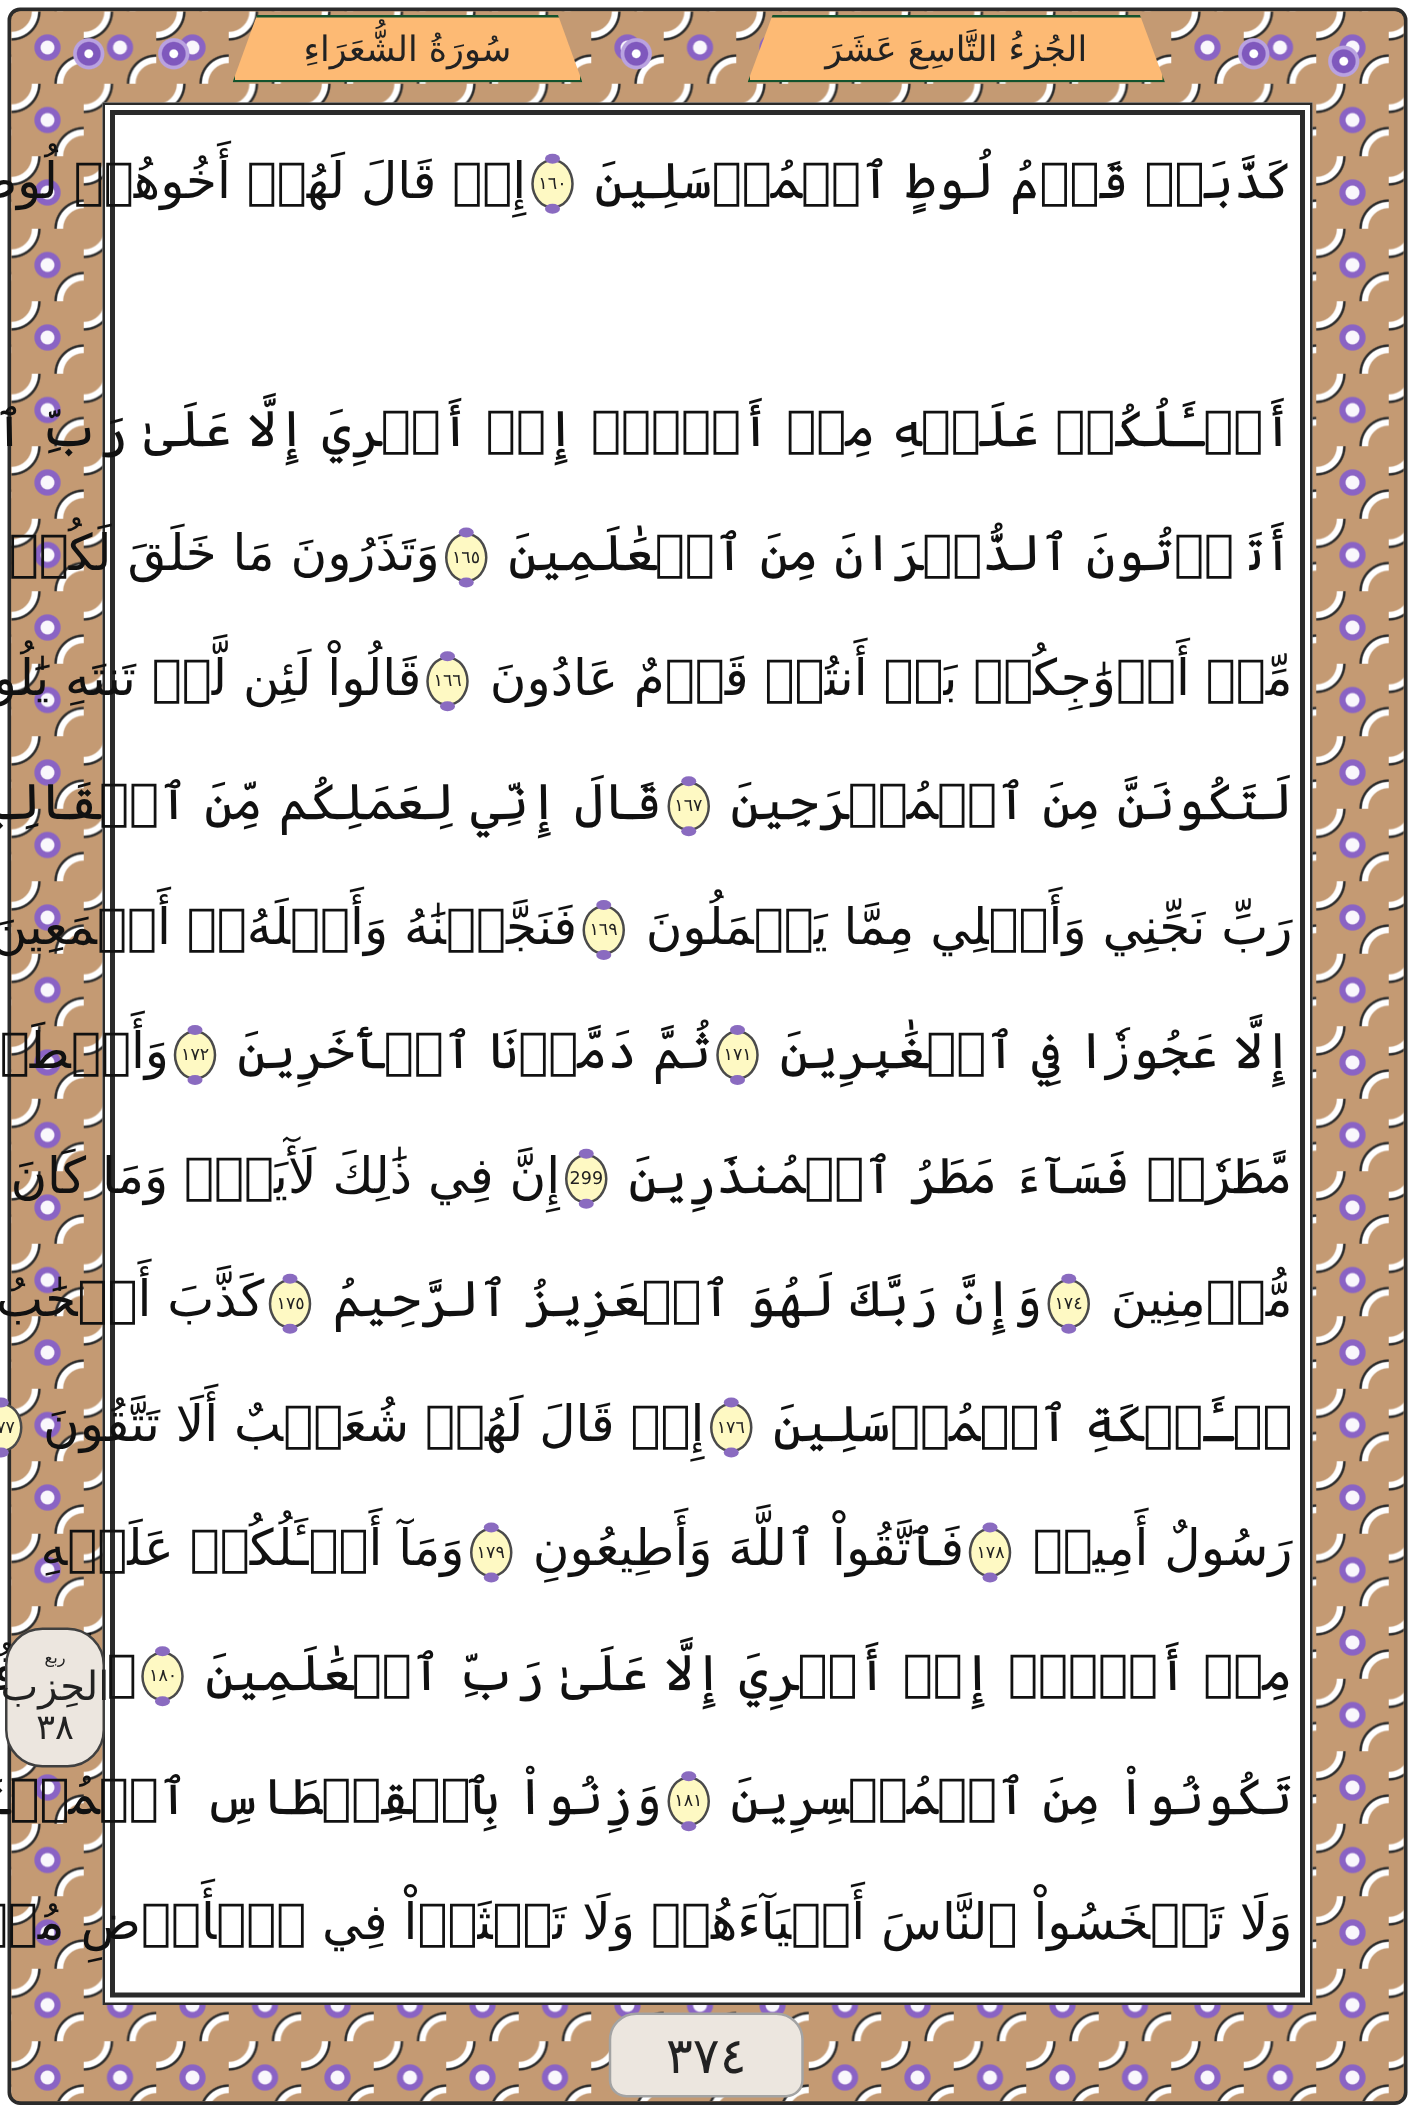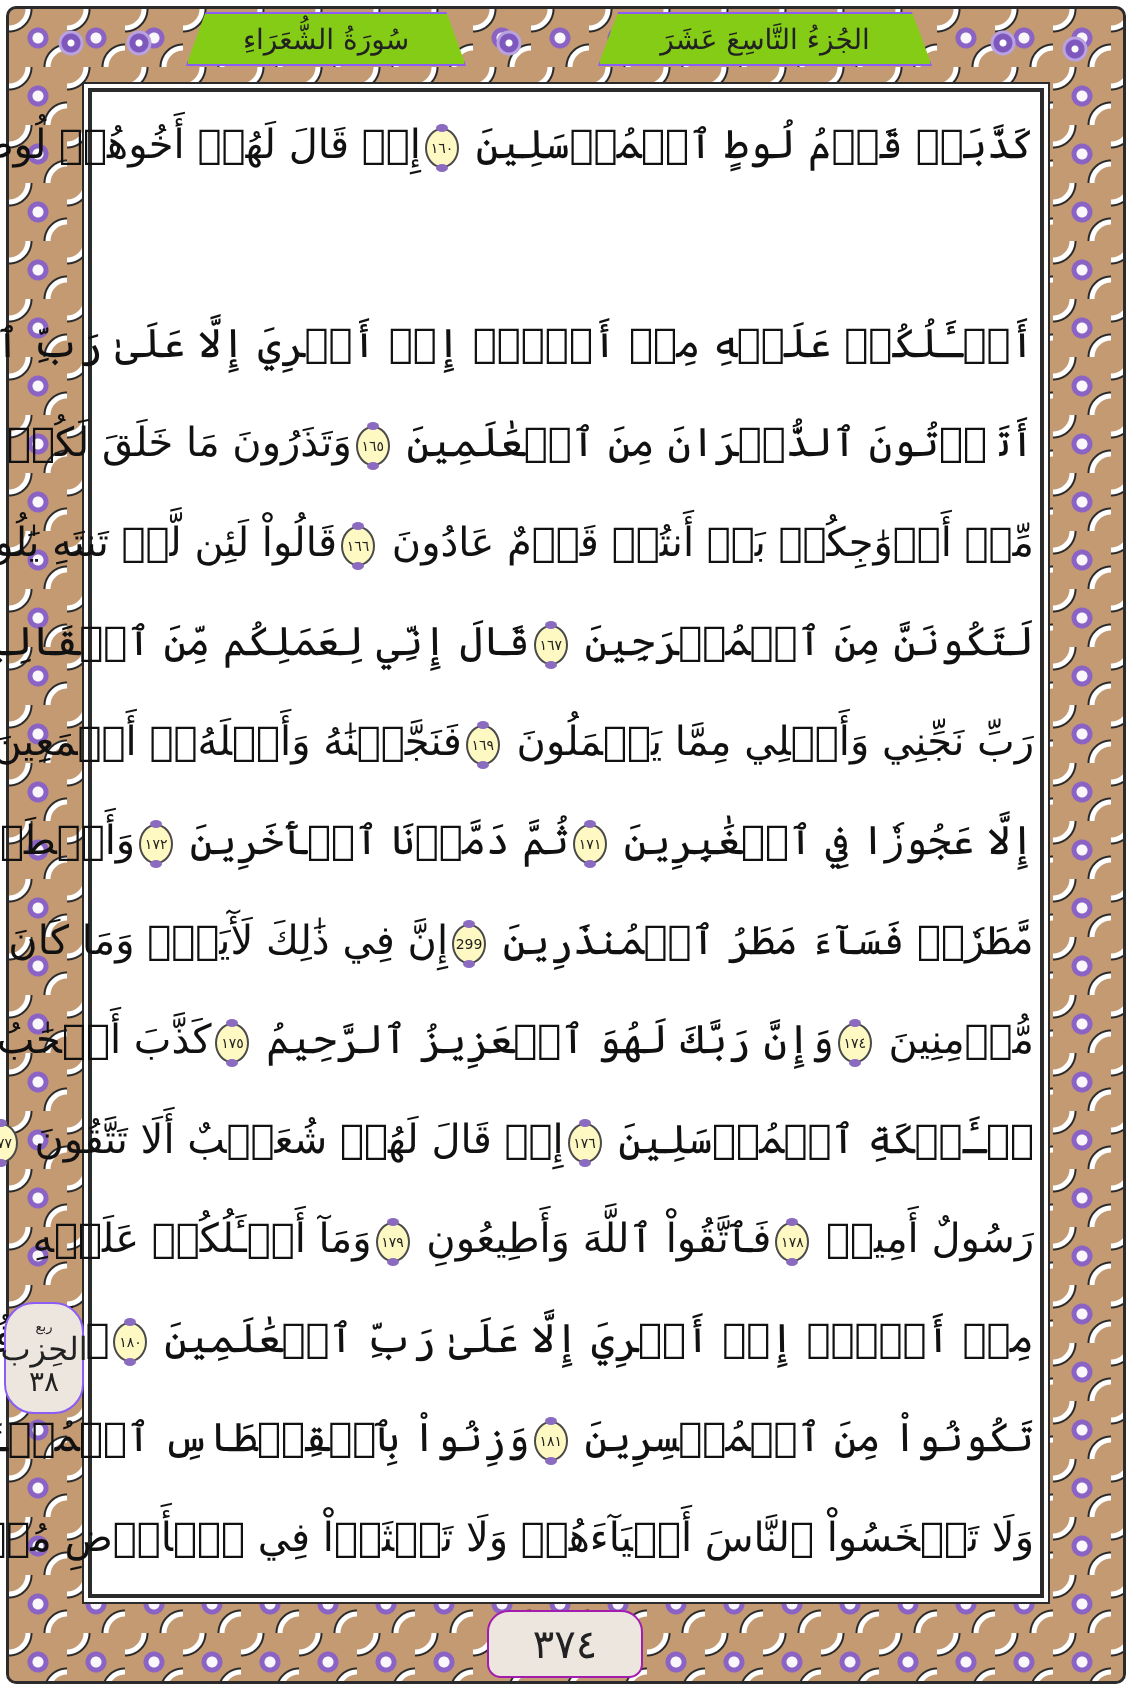--- a/index.html
+++ b/index.html
@@ -16,21 +16,21 @@
       position: absolute; inset: 0; border-radius: 8px;
       background:
         radial-gradient(circle at 50% 50%, rgba(255,255,255,0.95) 0 5px, transparent 6px) 0 0/58px 58px,
         radial-gradient(circle at 50% 50%, #8a63c4 0 10px, transparent 11px) 0 0/58px 58px,
         radial-gradient(circle at 0 0, transparent 16px, #ffffff 17px 21px, #2b2b2b 22px 23px, transparent 24px) 0 0/58px 58px,
         radial-gradient(circle at 100% 100%, transparent 16px, #ffffff 17px 21px, #2b2b2b 22px 23px, transparent 24px) 0 0/58px 58px,
         #c49a73;
     }
     .header-cartouche {
       position: absolute; top: 12px; height: 54px;
-      background: #84cc16; border: 2px solid #8b5cf6; box-sizing: border-box;
+      background: #fdba74; border: 2px solid #14532d; box-sizing: border-box;
       border-radius: 6px 6px 0 0;
       display: flex; align-items: center; justify-content: center;
       direction: rtl; color: #222; font-family: "DejaVu Serif", serif; font-size: 28px;
     }
     .hdr-juz { left: 598px; width: 334px; clip-path: polygon(6% 0, 94% 0, 100% 100%, 0 100%); }
     .hdr-surah { left: 186px; width: 280px; clip-path: polygon(7% 0, 93% 0, 100% 100%, 0 100%); }
     .inner-frame {
       position: absolute; left: 82px; top: 82px; width: 968px; height: 1522px;
       background: #ffffff; border: 2px solid #2b2b2b; box-sizing: border-box;
       padding: 4px;
@@ -58,31 +58,31 @@
       position: relative; font-family: "DejaVu Sans", sans-serif;
     }
     .ayah::before, .ayah::after {
       content: ""; position: absolute; left: 50%; width: 12px; height: 8px; margin-left: -6px;
       background: #8a6bc0; border-radius: 50%;
     }
     .ayah::before { top: -6px; }
     .ayah::after { bottom: -6px; }
     .hizb-marker {
       position: absolute; left: 4px; top: 1302px; width: 80px; height: 112px;
-      background: #ece6df; border: 2px solid #8b5cf6; box-sizing: border-box;
+      background: #ece6df; border: 2px solid #404040; box-sizing: border-box;
       border-radius: 30px 30px 30px 30px;
       display: flex; flex-direction: column; align-items: center; justify-content: center;
       direction: rtl; font-family: "DejaVu Serif", serif; color: #222; line-height: 1.05;
     }
     .hizb-marker .small { font-size: 13px; }
     .hizb-marker .mid { font-size: 32px; }
     .hizb-marker .num { font-size: 28px; }
     .page-number {
       position: absolute; left: 487px; top: 1610px; width: 156px; height: 68px;
-      background: #ece6df; border: 2px solid #a21caf; box-sizing: border-box;
+      background: #ece6df; border: 2px solid #a3a3a3; box-sizing: border-box;
       border-radius: 22px 22px 14px 14px;
       display: flex; align-items: center; justify-content: center;
       font-family: "DejaVu Serif", serif; font-size: 40px; color: #222; direction: rtl;
     }
     .flower {
       position: absolute; width: 26px; height: 26px; border-radius: 50%;
       background: radial-gradient(circle, #fff 0 3px, #7f58bd 4px 9px, #b9a2e0 10px 12px, transparent 13px);
     }
   </style>
 </head>

